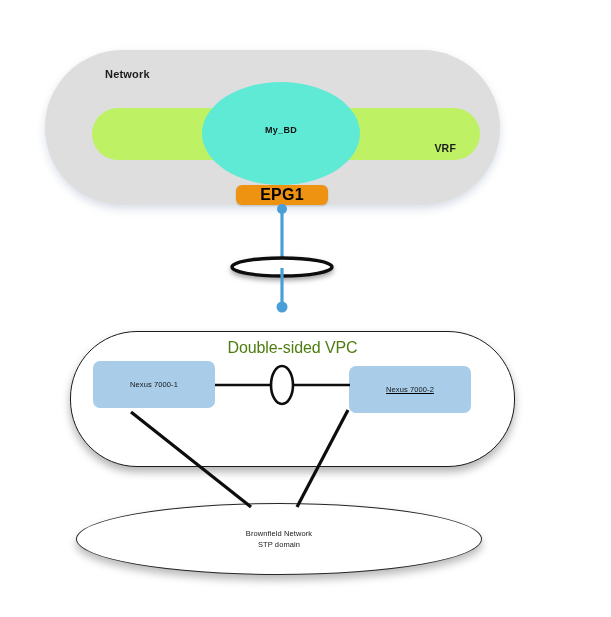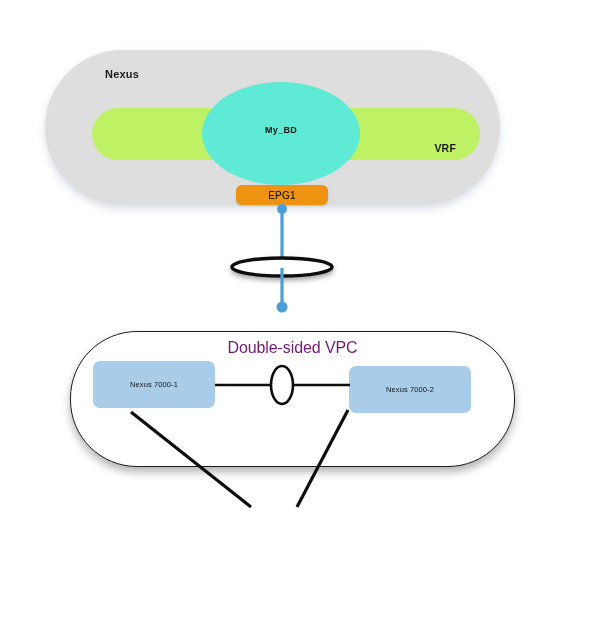--- a/index.html
+++ b/index.html
@@ -106,22 +106,22 @@
     height: 20px;
     background: #ee9211;
     border-radius: 6px;
     z-index: 4;
     display: flex;
     align-items: center;
     justify-content: center;
     box-shadow: 0 1px 2px rgba(0,0,0,0.18);
   }
   .epg-label {
-    font-size: 10px;
-    font-weight: normal;
+    font-size: 16px;
+    font-weight: bold;
     color: #000000;
     letter-spacing: 0.2px;
   }
 
   
   .vpc-container {
     position: absolute;
     left: 70px;
     top: 331px;
     width: 443px;
@@ -133,38 +133,38 @@
     z-index: 2;
   }
   .vpc-title {
     position: absolute;
     left: 0;
     right: 0;
     top: 7px;
     text-align: center;
     font-size: 16px;
     font-weight: normal;
-    color: #701a75;
+    color: #4d7c0f;
     letter-spacing: -0.1px;
   }
 
   
   .nexus-box {
     position: absolute;
     width: 122px;
     height: 47px;
     background: #a9cce8;
     border-radius: 7px;
     z-index: 3;
     display: flex;
     align-items: center;
     justify-content: center;
   }
   .nexus-box.left  { left: 93px;  top: 361px; }
-  .nexus-box.right { left: 349px; top: 366px; }
+  .nexus-box.right { left: 349px; top: 366px; text-decoration: underline; }
   .nexus-label {
     font-size: 7.5px;
     color: #14161a;
     letter-spacing: 0.1px;
     white-space: nowrap;
   }
 
   
   .brownfield-ellipse {
     position: absolute;
@@ -188,21 +188,21 @@
     line-height: 11px;
     letter-spacing: 0.1px;
   }
 </style>
 </head>
 <body>
 
 <div id="diagram-canvas">
 
   <div class="tenant-container">
-    <div class="tenant-label">Nexus</div>
+    <div class="tenant-label">Network</div>
   </div>
 
   <div class="vrf-region">
     <div class="vrf-label">VRF</div>
   </div>
 
   <div class="bd-circle">
     <div class="bd-label">My_BD</div>
   </div>
 
@@ -214,20 +214,24 @@
     <div class="vpc-title">Double-sided VPC</div>
   </div>
 
   <div class="nexus-box left">
     <span class="nexus-label">Nexus 7000-1</span>
   </div>
   <div class="nexus-box right">
     <span class="nexus-label">Nexus 7000-2</span>
   </div>
 
+  <div class="brownfield-ellipse">
+    <span class="brownfield-line">Brownfield Network</span>
+    <span class="brownfield-line">STP domain</span>
+  </div>
 
   <svg id="connector-layer" viewBox="0 0 611 617">
 
     <defs>
       <filter id="softShadow" x="-50%" y="-50%" width="200%" height="200%">
         <feDropShadow dx="0" dy="3" stdDeviation="2.5" flood-color="#000000" flood-opacity="0.35"></feDropShadow>
       </filter>
     </defs>
 
     <line x1="282" y1="207" x2="282" y2="266" stroke="#4a9fd8" stroke-width="3.2"></line>

